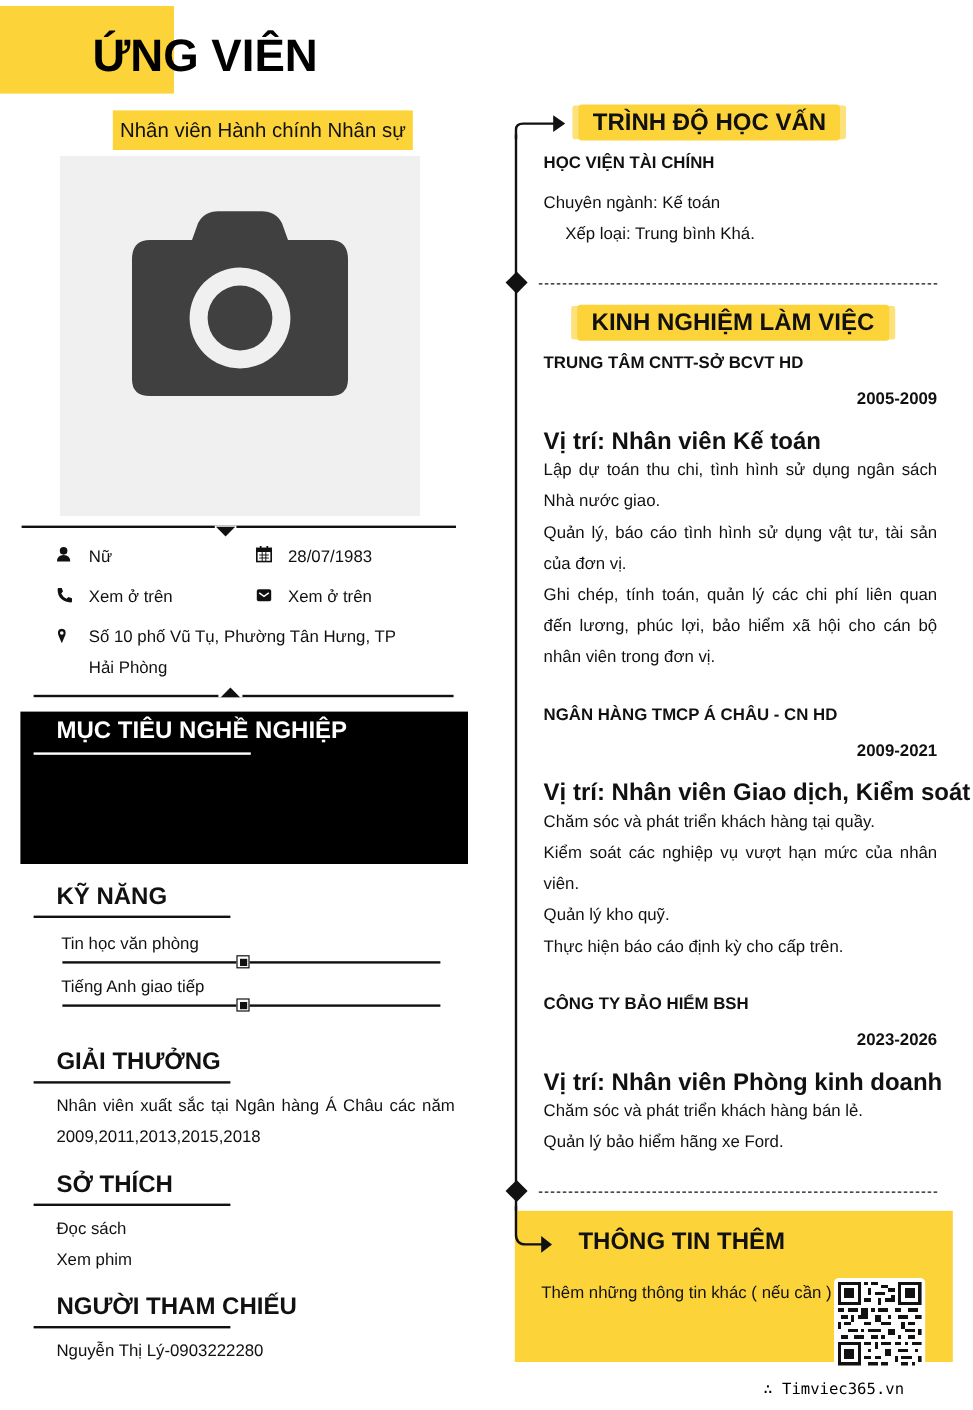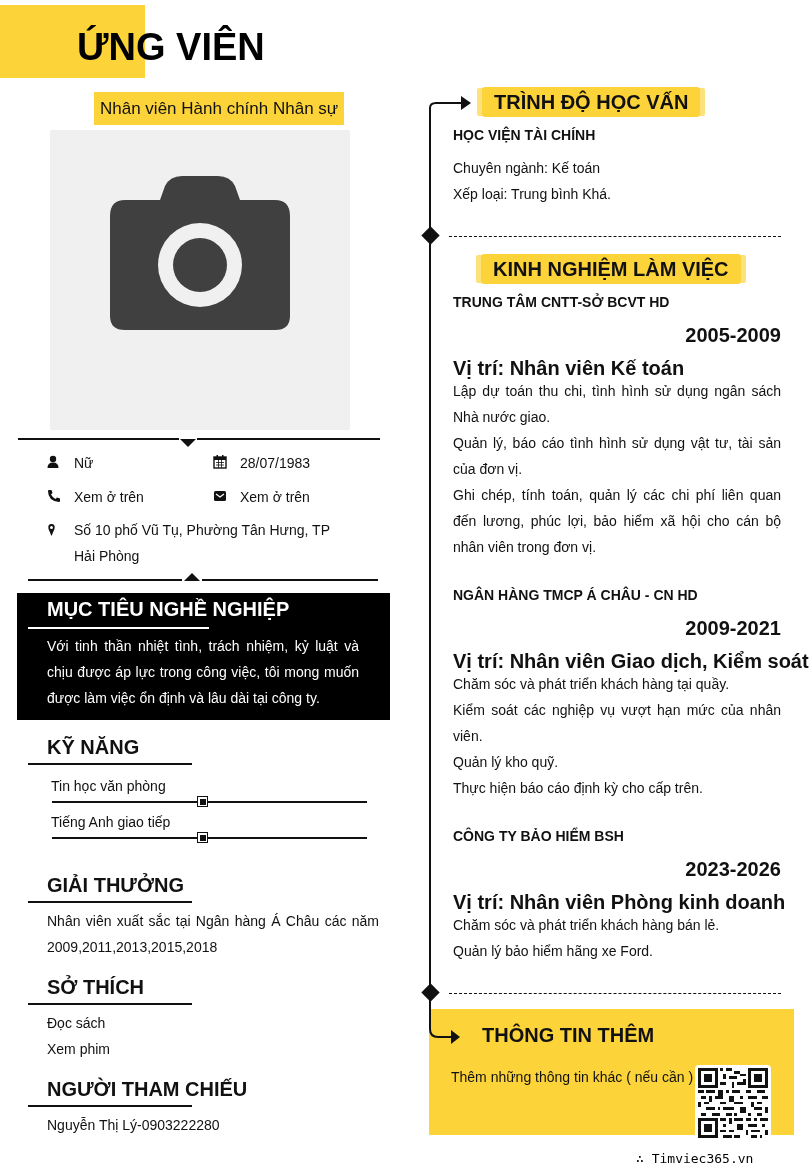--- a/index.html
+++ b/index.html
@@ -43,21 +43,21 @@
 
   
   .timeline { left: 429px; top: 112px; width: 2px; height: 897px; background: #111; }
   .diamond { width: 13px; height: 13px; background: #111; transform: rotate(45deg); }
   .dash { height: 0; border-top: 1.5px dashed #111; }
 
   .brush { background: #fdd33a; font-size: 20px; font-weight: bold; color: #111; padding: 0 12px; line-height: 30px; border-radius: 3px;
            box-shadow: -6px 0 0 -1px #fde17a, 6px 0 0 -1px #fde17a; }
 
   .org { font-size: 14px; font-weight: bold; color: #111; }
-  .years { font-size: 20px; font-weight: bold; color: #111; text-align: right; }
+  .years { font-size: 14px; font-weight: bold; color: #111; text-align: right; }
   .pos { font-size: 20px; font-weight: bold; color: #111; }
   .rtext { font-size: 14px; line-height: 26px; color: #111; text-align: justify; width: 328px; }
 
   .more { left: 429px; top: 1009px; width: 365px; height: 126px; background: #fdd33a; }
   .qr { left: 695px; top: 1065px; width: 76px; height: 76px; background: #fff; border-radius: 4px; padding: 3px; }
   .watermark { left: 636px; top: 1151px; font-family: "DejaVu Sans Mono", monospace; font-size: 13px; color: #000000; }
 </style>
 </head>
 <body>
 
@@ -118,21 +118,20 @@
   </div>
 </div>
 
 <div class="abs line" style="left:28px; top:579px; width:350px;"></div>
 <div class="abs" style="left:182px; top:576px; width:20px; height:5px; background:#fff;"></div>
 <div class="abs tri-up" style="left:184px; top:573px;"></div>
 
 <div class="abs objective">
   <div class="obj-title">MỤC TIÊU NGHỀ NGHIỆP</div>
   <div class="obj-line"></div>
-  <div class="obj-text">Với tinh thần nhiệt tình, trách nhiệm, kỷ luật và chịu được áp lực trong công việc, tôi mong muốn được làm việc ổn định và lâu dài tại công ty.</div>
 </div>
 
 <div class="abs sec-title" style="left:47px; top:736px;">KỸ NĂNG</div>
 <div class="abs sec-line" style="left:28px; top:763px;"></div>
 
 <div class="abs body-text" style="left:51px; top:774px; line-height:24px;">Tin học văn phòng</div>
 <div class="abs track" style="left:52px; top:801px; width:315px;"></div>
 <div class="abs knob" style="left:197px; top:796px;">
     <div></div>
   </div>
@@ -159,21 +158,21 @@
 
 <div class="abs timeline"></div>
 <svg class="abs" style="left:428px; top:94px;" width="46" height="22" viewBox="0 0 46 22">
   <path d="M2 22 L2 14 Q2 9 8 9 L34 9" fill="none" stroke="#111" stroke-width="2"></path>
   <path d="M33 2 L43 9 L33 16 Z" fill="#111"></path>
 </svg>
 
 <div class="abs brush" style="left:482px; top:87px;">TRÌNH ĐỘ HỌC VẤN</div>
 <div class="abs org" style="left:453px; top:127px;">HỌC VIỆN TÀI CHÍNH</div>
 <div class="abs body-text" style="left:453px; top:155px;">Chuyên ngành: Kế toán</div>
-<div class="abs body-text" style="left:453px; top:181px;">Xếp loại: Trung bình Khá.</div>
+<div class="abs body-text" style="left:471px; top:181px;">Xếp loại: Trung bình Khá.</div>
 
 <div class="abs diamond" style="left:424px; top:229px;"></div>
 <div class="abs dash" style="left:449px; top:236px; width:332px;"></div>
 
 <div class="abs brush" style="left:481px; top:254px;">KINH NGHIỆM LÀM VIỆC</div>
 
 <div class="abs org" style="left:453px; top:294px;">TRUNG TÂM CNTT-SỞ BCVT HD</div>
 <div class="abs years" style="left:453px; top:324px; width:328px;">2005-2009</div>
 <div class="abs pos" style="left:453px; top:357px;">Vị trí: Nhân viên Kế toán</div>
 <div class="abs rtext" style="left:453px; top:378px;">Lập dự toán thu chi, tình hình sử dụng ngân sách Nhà nước giao.</div>

